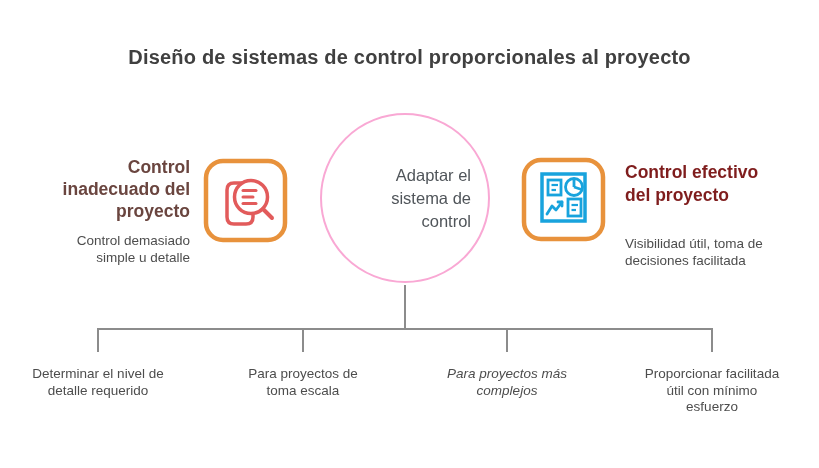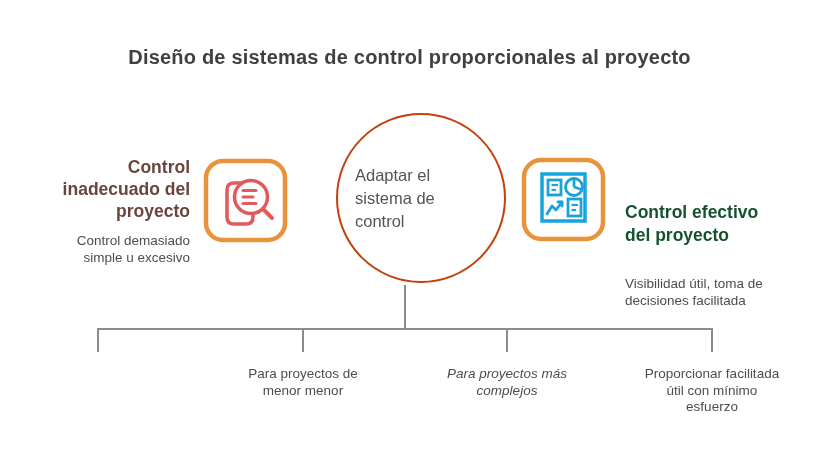--- a/index.html
+++ b/index.html
@@ -18,28 +18,28 @@
   .left-block{position:absolute;left:14px;top:156px;width:176px;text-align:right;}
   .left-heading{font-size:17.5px;font-weight:bold;color:#6A453F;line-height:22px;}
   .left-sub{margin-top:10px;font-size:13.5px;color:#4D4D4D;line-height:17px;}
   
   .icon-card{position:absolute;width:85px;height:85px;}
   .icon-card svg{display:block;width:85px;height:85px;}
   #icon-left{left:203px;top:158px;}
   #icon-right{left:521px;top:157px;}
   
   .circle{
-    position:absolute;left:336px;top:113px;width:170px;height:170px;
-    border:2px solid #c2410c;border-radius:50%;box-sizing:border-box;
-    display:flex;align-items:center;justify-content:center;text-align:left;
+    position:absolute;left:320px;top:113px;width:170px;height:170px;
+    border:2px solid #f9a8d4;border-radius:50%;box-sizing:border-box;
+    display:flex;align-items:center;justify-content:center;text-align:right;
   }
   .circle-text{font-size:16.5px;color:#50555A;line-height:23px;width:132px;}
   
   .right-block{position:absolute;left:625px;top:161px;width:186px;text-align:left;}
-  .right-heading{font-size:17.5px;font-weight:bold;color:#14532d;line-height:23px;margin-top:40px;}
+  .right-heading{font-size:17.5px;font-weight:bold;color:#7f1d1d;line-height:23px;}
   .right-sub{margin-top:28px;font-size:13.5px;color:#4D4D4D;line-height:17px;}
   
   .connector{position:absolute;left:0;top:0;width:819px;height:468px;pointer-events:none;}
   
   .branch-label{
     position:absolute;top:366px;width:180px;text-align:center;
     font-size:13.5px;color:#4D4D4D;line-height:16.5px;
   }
   #b1{left:8px;}
   #b2{left:213px;}
@@ -62,21 +62,21 @@
       <line x1="507" y1="329" x2="507" y2="352"></line>
       <line x1="712" y1="329" x2="712" y2="352"></line>
     </g>
   </svg>
 
   <div class="left-block">
     <div class="left-heading pre">Control
 inadecuado del
 proyecto</div>
     <div class="left-sub pre">Control demasiado
-simple u excesivo</div>
+simple u detalle</div>
   </div>
 
   <div class="icon-card" id="icon-left">
     <svg viewBox="0 0 85 85">
       <rect x="3" y="3" width="79" height="79" rx="17" fill="none" stroke="#E8923C" stroke-width="4.5"></rect>
       <path d="M46 25 H31 q-7 0 -7 7 V59 q0 7 7 7 H43 q7 0 7 -7 v-3" fill="none" stroke="#E25B5B" stroke-width="3.5" stroke-linecap="round"></path>
       <circle cx="48" cy="39" r="16.5" fill="#ffffff" stroke="#E25B5B" stroke-width="3.5"></circle>
       <line x1="40" y1="32.5" x2="53" y2="32.5" stroke="#E25B5B" stroke-width="3" stroke-linecap="round"></line>
       <line x1="40" y1="39" x2="50" y2="39" stroke="#E25B5B" stroke-width="3" stroke-linecap="round"></line>
       <line x1="40" y1="45.5" x2="53" y2="45.5" stroke="#E25B5B" stroke-width="3" stroke-linecap="round"></line>
@@ -108,21 +108,23 @@
     </svg>
   </div>
 
   <div class="right-block">
     <div class="right-heading pre">Control efectivo
 del proyecto</div>
     <div class="right-sub pre">Visibilidad útil, toma de
 decisiones facilitada</div>
   </div>
 
+  <div class="branch-label pre" id="b1">Determinar el nivel de
+detalle requerido</div>
   <div class="branch-label pre" id="b2">Para proyectos de
-menor menor</div>
+toma escala</div>
   <div class="branch-label pre" id="b3">Para proyectos más
 complejos</div>
   <div class="branch-label pre" id="b4">Proporcionar facilitada
 útil con mínimo
 esfuerzo</div>
 
 </div>
 
 </body></html>

